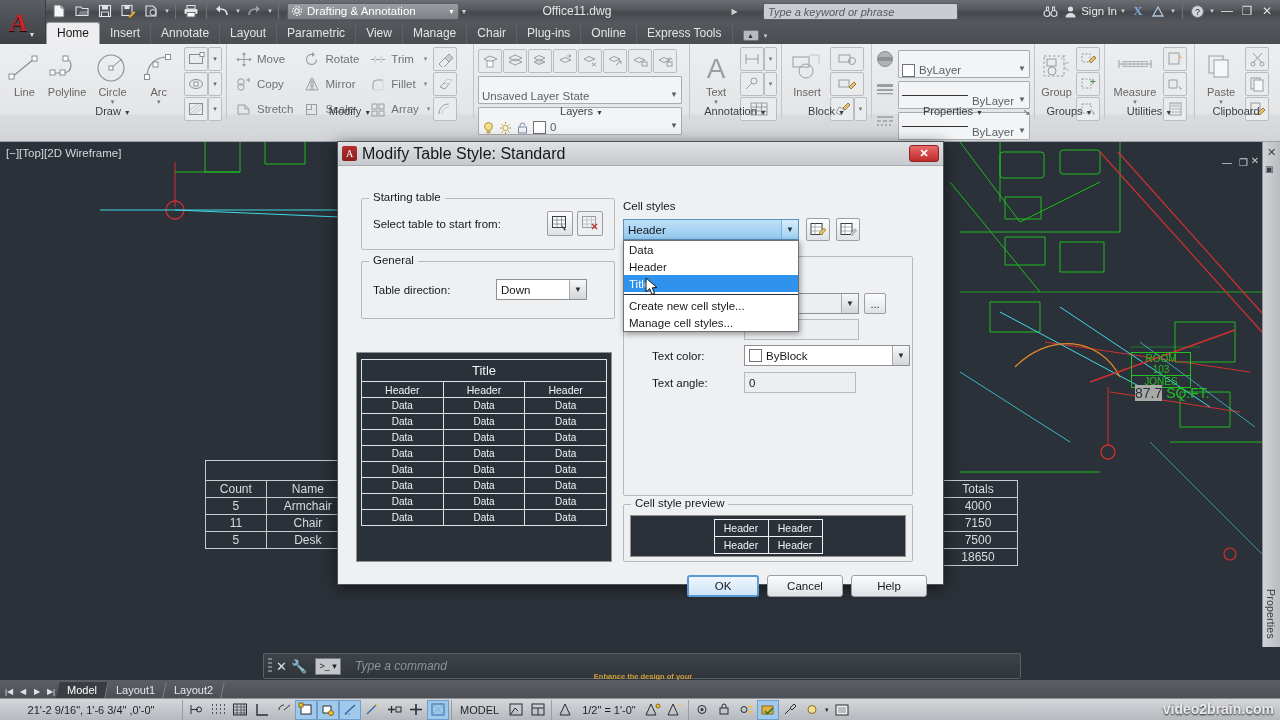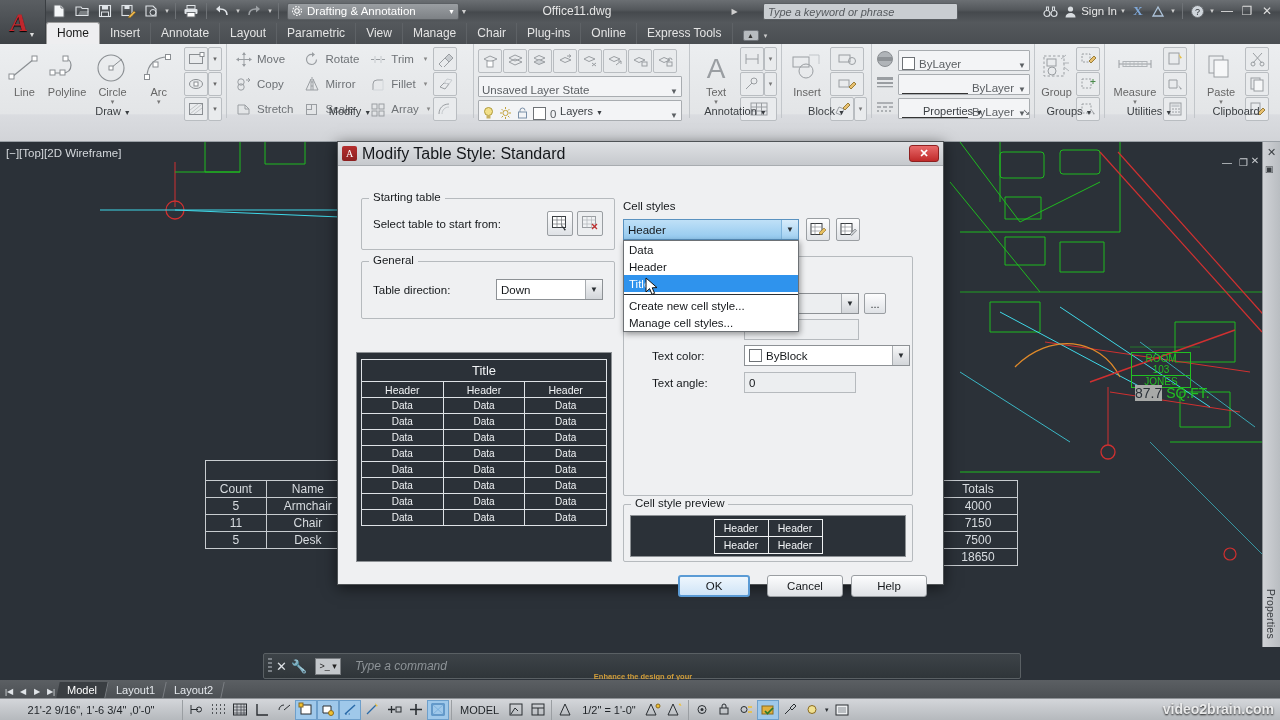--- a/index.html
+++ b/index.html
@@ -118,21 +118,21 @@
   .smallbtn .sc { font-size: 7px; color:#888; margin-left:auto; padding-left:4px;}
 
   .iconbtn {
     width: 24px; height: 24px; border: 1px solid transparent; border-radius: 2px;
     display:flex;align-items:center;justify-content:center; cursor:pointer;
   }
   .iconbtn.framed { border-color: #b9bdc1; background: #e9ebed; }
 
   .combo {
     height: 21px; border: 1px solid #a8acb0; background: #f3f4f6;
-    display: flex; align-items: flex-end; padding: 0 3px; gap: 4px;
+    display: flex; align-items: flex-start; padding: 13px 3px; gap: 4px;
     font-size: 11.5px; color: #5c6064; border-radius: 1px; cursor: pointer;
   }
   .combo .cc { margin-left: auto; font-size: 8px; color:#5c6064; }
   .swatch { width: 13px; height: 13px; border: 1px solid #6e7276; background: #fff; flex:none;}
   .lw-line { width: 74px; height: 0; border-top: 1px solid #333; }
 
   
   .canvas {
     position: absolute; left: 0; top: 142px; width: 1280px; height: 505px;
     background: #2b3138; overflow: hidden;
@@ -1125,21 +1125,21 @@
             <rect x="1.5" y="1.5" width="13" height="11" fill="#f0f2f4" stroke="#9a9ea2"></rect>
             <path d="M1.5 5h13M1.5 9h13M6 1.5v11M10.5 1.5v11" stroke="#b0b4b8" stroke-width=".7"></path>
             <path d="M11 9l5 5M16 9l-5 5" stroke="#c03030" stroke-width="1.3"></path>
           </svg>
       </div>
     </div>
 
     <div class="gbox" style="left:23px; top:95px; width:254px; height:58px;">
       <span class="glegend">General</span>
       <span class="flabel" style="position:absolute;left:11px;top:22px;">Table direction:</span>
-      <div class="dcombo" style="position:absolute;left:134px;top:17px;width:107px;">
+      <div class="dcombo" style="position:absolute;left:134px;top:17px;width:91px;">
         <span>Down</span>
         <span class="arrow">▼</span>
       </div>
     </div>
 
     <div class="tblprev" style="left:18px; top:186px; width:256px; height:210px;">
       <table class="pt" style="width:246px;margin:6px auto 0;">
         <tbody>
             <tr>
           <td class="ttl" colspan="3">Title</td>
@@ -1260,21 +1260,21 @@
       <div class="dd-item sel">Title</div>
       <div class="dd-sep"></div>
       <div class="dd-item">Create new cell style...</div>
       <div class="dd-item">Manage cell styles...</div>
     </div>
 
     <svg class="cursor-arrow" style="left:307px; top:111px;" width="14" height="20" viewBox="0 0 14 20">
       <path d="M1 1 L1 15 L4.6 11.6 L7 17.4 L9.6 16.3 L7.2 10.8 L12 10.6 Z" fill="#fff" stroke="#111" stroke-width="1"></path>
     </svg>
 
-    <div class="okbtn default" style="left:340px; top:409px; width:72px; height:22px;">
+    <div class="okbtn default" style="left:349px; top:409px; width:72px; height:22px;">
       <span>OK</span>
     </div>
     <div class="okbtn" style="left:429px; top:409px; width:76px; height:22px;">
       <span>Cancel</span>
     </div>
     <div class="okbtn" style="left:513px; top:409px; width:76px; height:22px;">
       <span>Help</span>
     </div>
   </div>
 </div>

